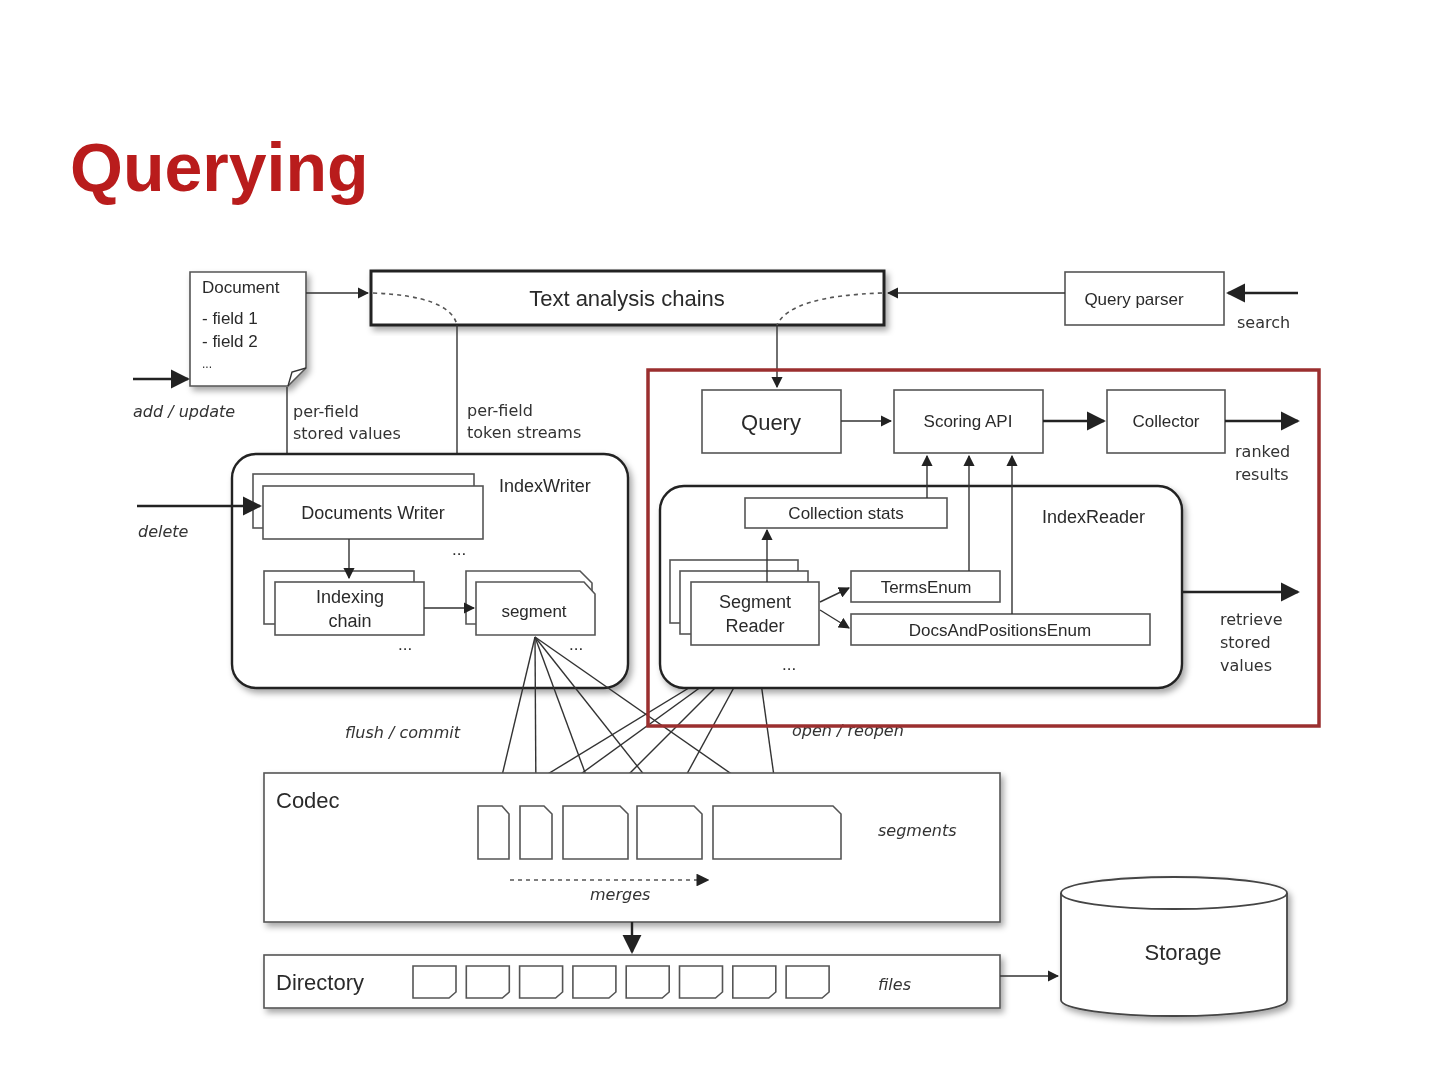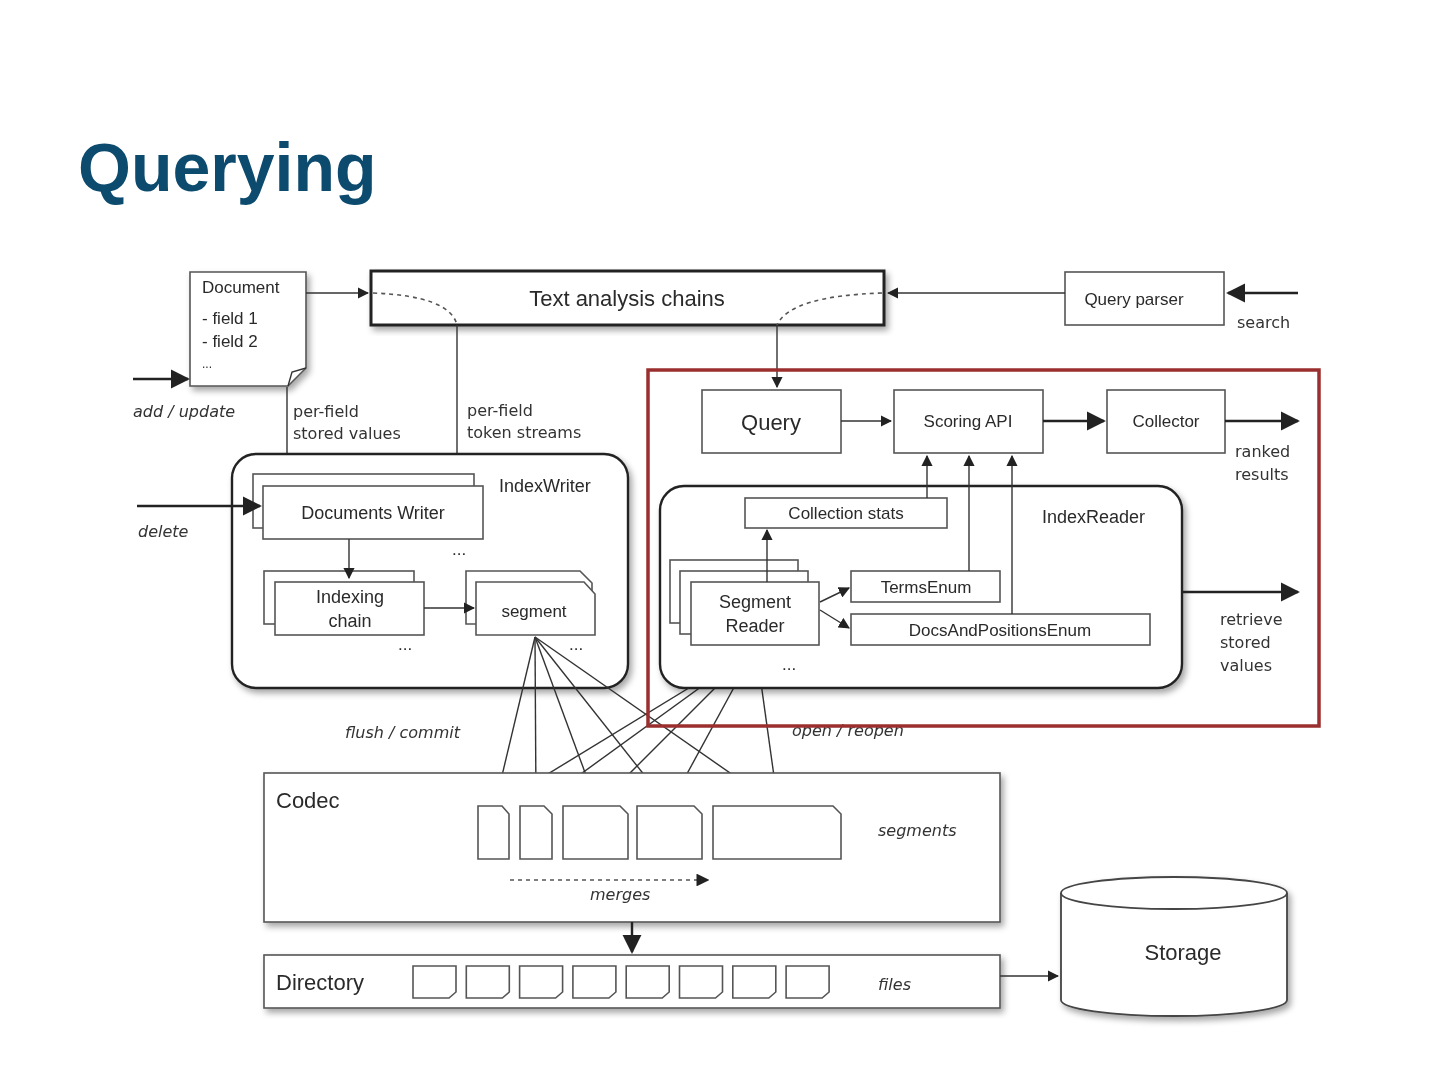--- a/index.html
+++ b/index.html
@@ -1,17 +1,17 @@
 <!DOCTYPE html>
 <html><head>
 <meta charset="utf-8">
 <style>
   html, body { margin: 0; padding: 0; background: #ffffff; }
   body { width: 1440px; height: 1080px; position: relative; overflow: hidden; font-family: "Liberation Sans", sans-serif; }
-  .slide-title { position: absolute; left: 78px; top: 128px; font-size: 68px; font-weight: bold; color: #0c4a6e; letter-spacing: 0px; font-family: "Liberation Sans", sans-serif; }
+  .slide-title { position: absolute; left: 70px; top: 128px; font-size: 68px; font-weight: bold; color: #b91c1c; letter-spacing: 0px; font-family: "Liberation Sans", sans-serif; }
   svg { position: absolute; left: 0; top: 0; }
   svg text { font-family: "Liberation Sans", sans-serif; fill: #2a2a2a; }
   .lbl { font-size: 18px; }
   .lbl-sm { font-size: 17px; }
   .lbl-hum { font-family: "DejaVu Sans", sans-serif; font-size: 16px; fill: #333; }
   .lbl-it { font-family: "DejaVu Sans", sans-serif; font-size: 16px; font-style: italic; fill: #333; }
   .box { fill: #fff; stroke: #555; stroke-width: 1.6; }
   .box-thick { fill: #fff; stroke: #222; stroke-width: 3; }
   .rbox { fill: #fff; stroke: #222; stroke-width: 2.4; }
   .line { stroke: #333; stroke-width: 1.4; fill: none; }

